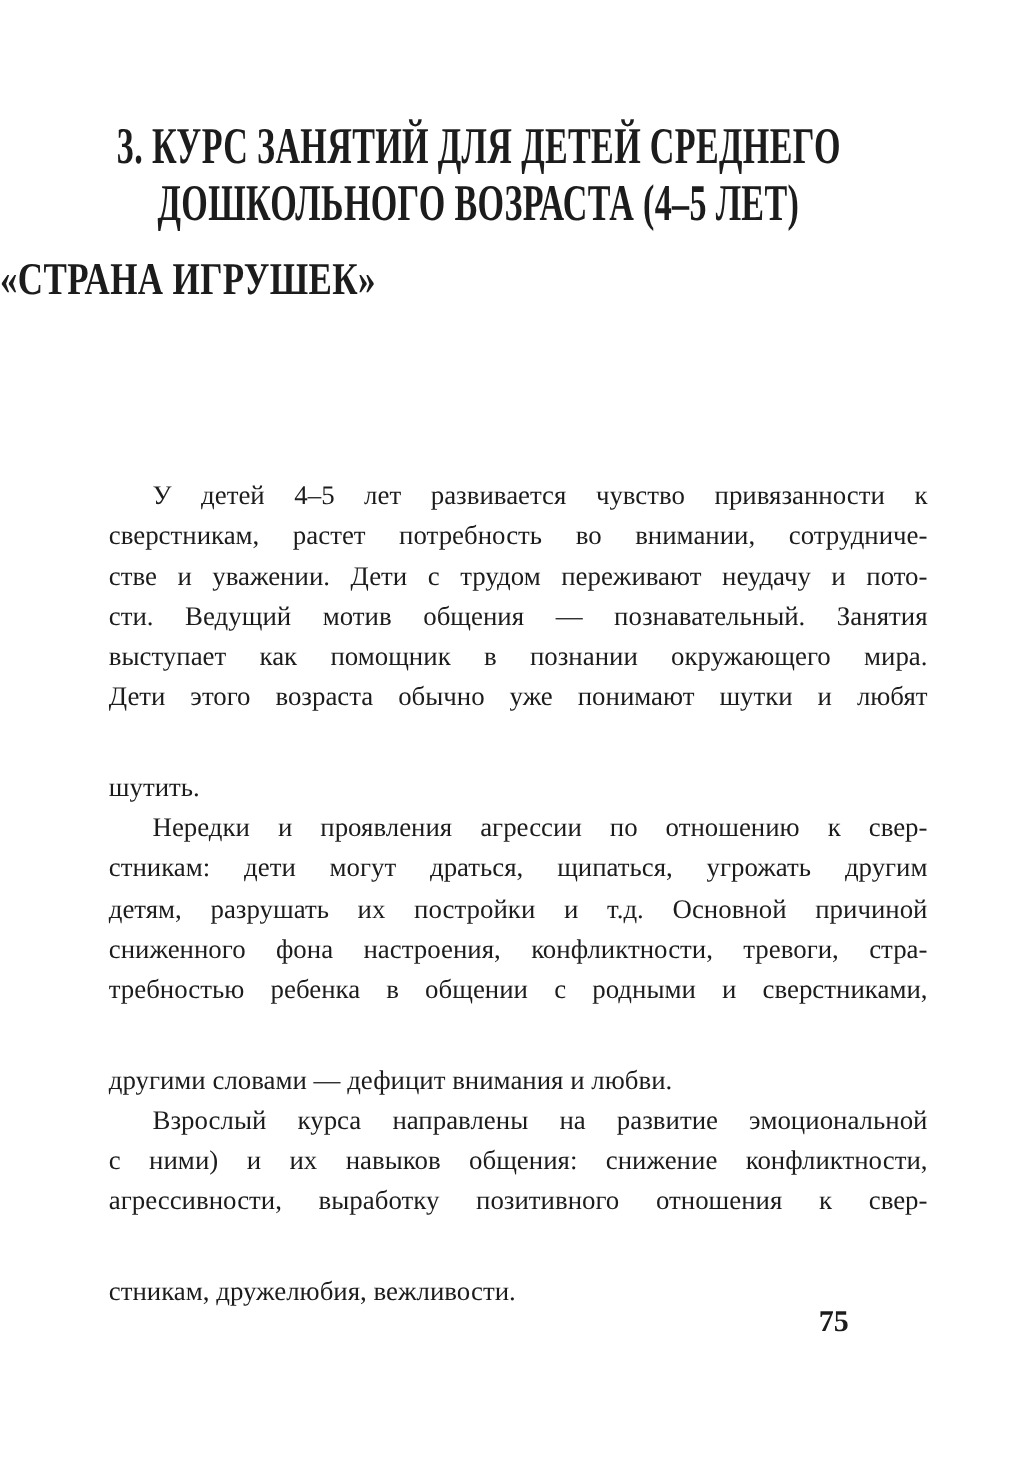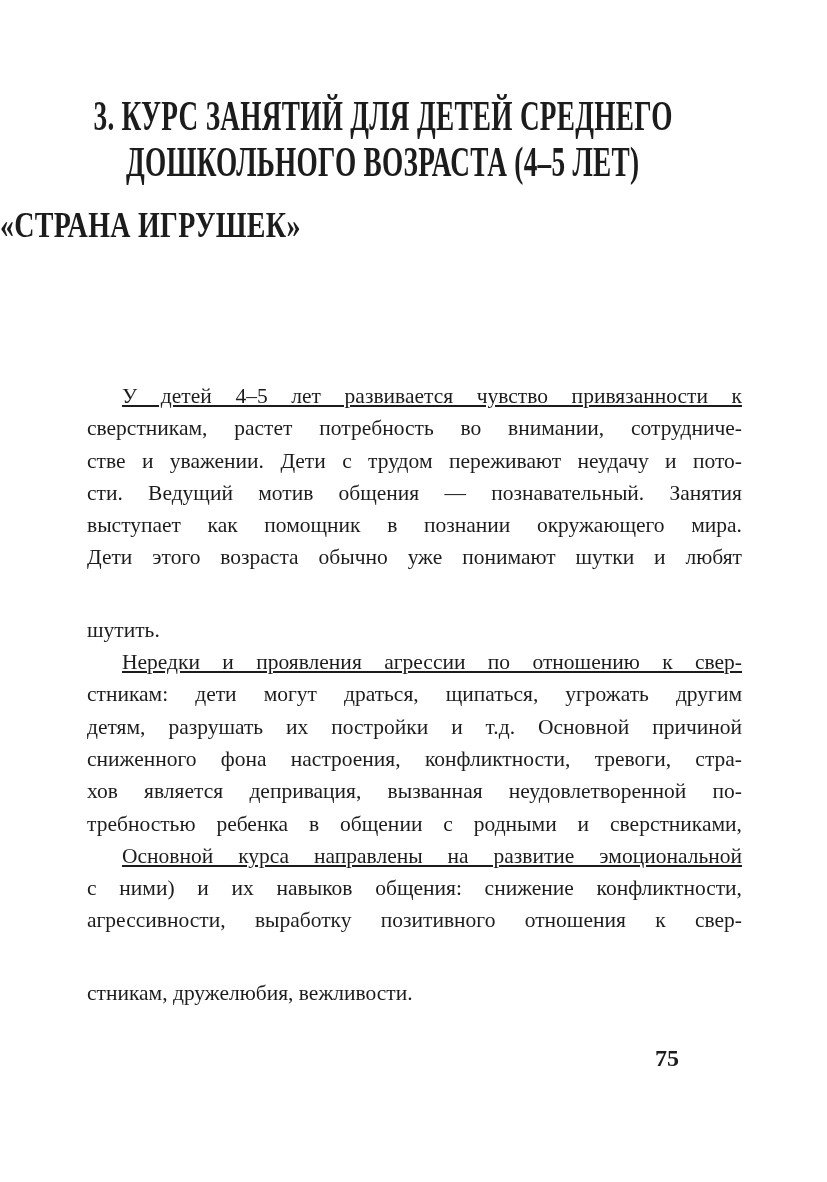--- a/index.html
+++ b/index.html
@@ -63,21 +63,20 @@
   }
   .line {
     height: 32.3px;
     line-height: 32.3px;
     text-align: justify;
     text-align-last: justify;
     white-space: normal;
   }
   .line.first {
     text-indent: 35px;
-    text-decoration: underline;
   }
   .line.last {
     text-align-last: left;
     margin-top: 40px;
   }
   .page-number {
     position: absolute;
     top: 1042px;
     right: 87px;
     font-weight: bold;
@@ -113,26 +112,26 @@
       <div class="line">выступает как помощник в познании окружающего мира.</div>
       <div class="line">Дети этого возраста обычно уже понимают шутки и любят</div>
       <div class="line last">шутить.</div>
     </div>
 
     <div class="para">
       <div class="line first">Нередки и проявления агрессии по отношению к свер-</div>
       <div class="line">стникам: дети могут драться, щипаться, угрожать другим</div>
       <div class="line">детям, разрушать их постройки и т.д. Основной причиной</div>
       <div class="line">сниженного фона настроения, конфликтности, тревоги, стра-</div>
-      <div class="line">хов является депривация, вызванная неудовлетворенной по-</div>
       <div class="line">требностью ребенка в общении с родными и сверстниками,</div>
+      <div class="line last">другими словами — дефицит внимания и любви.</div>
     </div>
 
     <div class="para">
-      <div class="line first">Основной курса направлены на развитие эмоциональной</div>
+      <div class="line first">Взрослый курса направлены на развитие эмоциональной</div>
       <div class="line">с ними) и их навыков общения: снижение конфликтности,</div>
       <div class="line">агрессивности, выработку позитивного отношения к свер-</div>
       <div class="line last">стникам, дружелюбия, вежливости.</div>
     </div>
 
   </div>
 
   <div class="page-number">75</div>
 
 </div>

